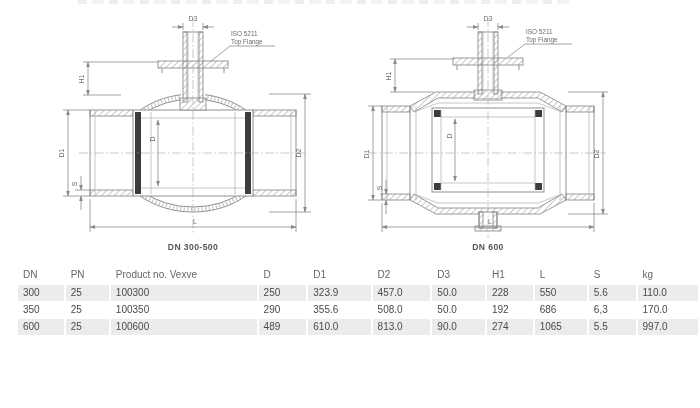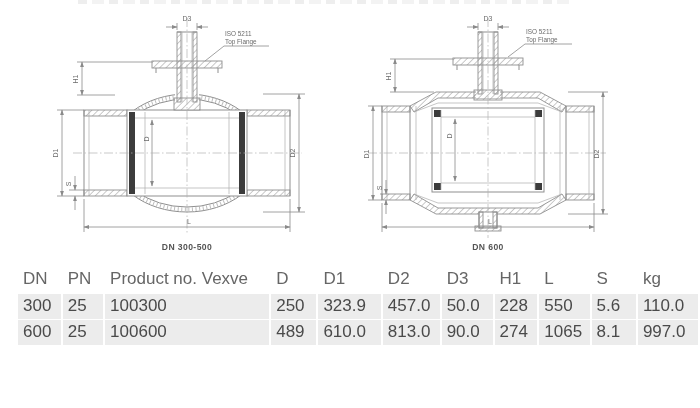--- a/index.html
+++ b/index.html
@@ -24,43 +24,43 @@
   svg .cl{stroke:#b3b3b3;stroke-width:.7;fill:none;stroke-dasharray:9 2.5 1.5 2.5;}
   svg .hatchfill{fill:url(#hp1);stroke:#8f8f8f;stroke-width:.9;}
   svg .hatchfill2{fill:url(#hp2);stroke:#8f8f8f;stroke-width:.9;}
   svg .whitefill{fill:#fff;stroke:#8f8f8f;stroke-width:1;}
   svg .seat{fill:#3c3c3c;stroke:none;}
   svg .shellhatch{stroke:#bdbdbd;stroke-width:4;fill:none;stroke-dasharray:1 2.6;}
 
   
   table.spec{
     position:absolute;left:16px;top:265px;border-collapse:separate;border-spacing:2px 1px;
-    table-layout:fixed;font-size:17px;color:#4a4a4a;
+    table-layout:fixed;font-size:10px;color:#4a4a4a;
   }
   table.spec th{font-weight:normal;color:#666;text-align:left;padding:3px 0 4px 5px;white-space:nowrap;}
-  table.spec td{padding:2px 4px 3px 5px;white-space:nowrap;}
+  table.spec td{padding:2px 12px 3px 5px;white-space:nowrap;}
   table.spec tr.shaded td{background:#ececec;}
   table.spec th:nth-child(1),table.spec td:nth-child(1){width:35px;}
   table.spec th:nth-child(2),table.spec td:nth-child(2){width:34px;}
   table.spec th:nth-child(3),table.spec td:nth-child(3){width:160px;}
   table.spec th:nth-child(4),table.spec td:nth-child(4){width:38px;}
   table.spec th:nth-child(5),table.spec td:nth-child(5){width:56px;}
   table.spec th:nth-child(6),table.spec td:nth-child(6){width:49px;}
   table.spec th:nth-child(7),table.spec td:nth-child(7){width:44px;}
   table.spec th:nth-child(8),table.spec td:nth-child(8){width:35px;}
   table.spec th:nth-child(9),table.spec td:nth-child(9){width:42px;}
   table.spec th:nth-child(10),table.spec td:nth-child(10){width:38px;}
   table.spec th:nth-child(11),table.spec td:nth-child(11){width:53px;}
 </style>
 </head>
 <body>
 
 <div class="top-artifact"></div>
 
-<div class="diagram" style="left:49px;top:6px;width:265px;height:252px;">
+<div class="diagram" style="left:55px;top:6px;width:265px;height:252px;">
 <svg width="265" height="252" viewBox="0 0 265 252">
   <defs>
     <pattern id="hp1" width="4.5" height="4.5" patternUnits="userSpaceOnUse" patternTransform="rotate(45)">
       <line x1="0" y1="0" x2="0" y2="4.5" stroke="#9d9d9d" stroke-width="1.1"></line>
     </pattern>
     <marker id="ar1" viewBox="0 0 10 10" refX="9" refY="5" markerWidth="7" markerHeight="7" orient="auto-start-reverse">
       <path d="M0,1.6 L10,5 L0,8.4 z" fill="#8a8a8a"></path>
     </marker>
   </defs>
 
@@ -314,27 +314,40 @@
         <td>100300</td>
         <td>250</td>
         <td>323.9</td>
         <td>457.0</td>
         <td>50.0</td>
         <td>228</td>
         <td>550</td>
         <td>5.6</td>
         <td>110.0</td>
       </tr>
+      <tr class="plain">
+        <td>350</td>
+        <td>25</td>
+        <td>100350</td>
+        <td>290</td>
+        <td>355.6</td>
+        <td>508.0</td>
+        <td>50.0</td>
+        <td>192</td>
+        <td>686</td>
+        <td>6,3</td>
+        <td>170.0</td>
+      </tr>
       <tr class="shaded">
         <td>600</td>
         <td>25</td>
         <td>100600</td>
         <td>489</td>
         <td>610.0</td>
         <td>813.0</td>
         <td>90.0</td>
         <td>274</td>
         <td>1065</td>
-        <td>8.1</td>
+        <td>5.5</td>
         <td>997.0</td>
       </tr>
     </tbody>
 </table>
 
 </body></html>

